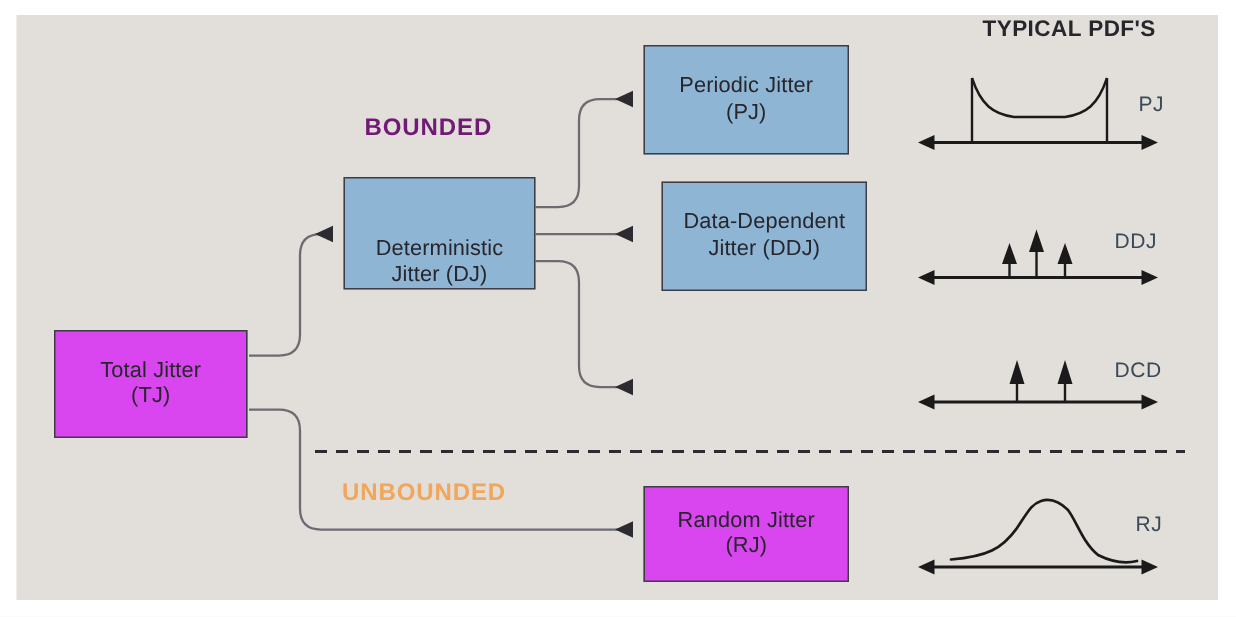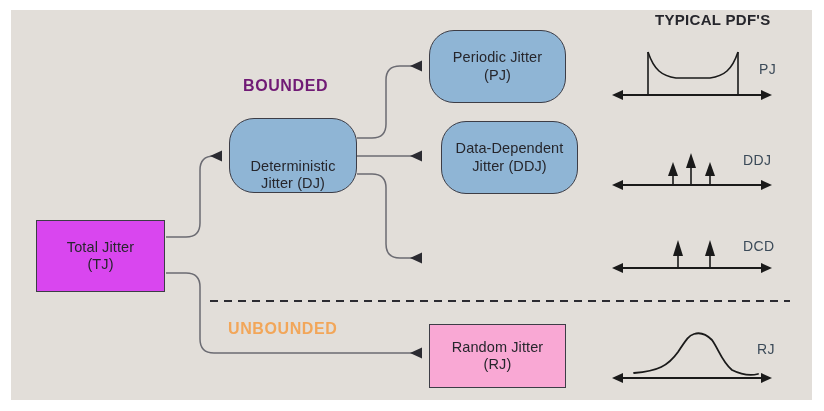--- a/index.html
+++ b/index.html
@@ -4,22 +4,22 @@
 <style>
   html,body{margin:0;padding:0;background:#ffffff;}
   body{width:824px;height:411px;overflow:hidden;font-family:"Liberation Sans",sans-serif;}
   #stage{position:relative;width:824px;height:411px;background:#ffffff;}
   .panel{position:absolute;left:11px;top:10px;width:801px;height:390px;background:#e2ded9;}
 
   .node{position:absolute;box-sizing:border-box;border:1.4px solid #3d3d46;
         display:flex;flex-direction:column;align-items:center;justify-content:center;
         color:#26262c;font-size:14.5px;line-height:1.18;text-align:center;letter-spacing:.1px;}
   .node span{display:block;white-space:nowrap;}
-  .n-blue{background:#8fb5d5;border-radius:25px;}
-  .n-orange{background:#f9a8d4;}
+  .n-blue{background:#8fb5d5;}
+  .n-orange{background:#d946ef;}
   .n-white{background:#d946ef;}
 
   .grp-label{position:absolute;font-size:16px;font-weight:bold;letter-spacing:.6px;}
   .grp-bounded{color:#701a75;}
   .grp-unbounded{color:#f2a659;}
 
   .title{position:absolute;font-size:15px;font-weight:bold;color:#26262c;letter-spacing:.3px;}
 
   .pdf-label{position:absolute;font-size:14px;color:#3b4a58;letter-spacing:.4px;}
 

